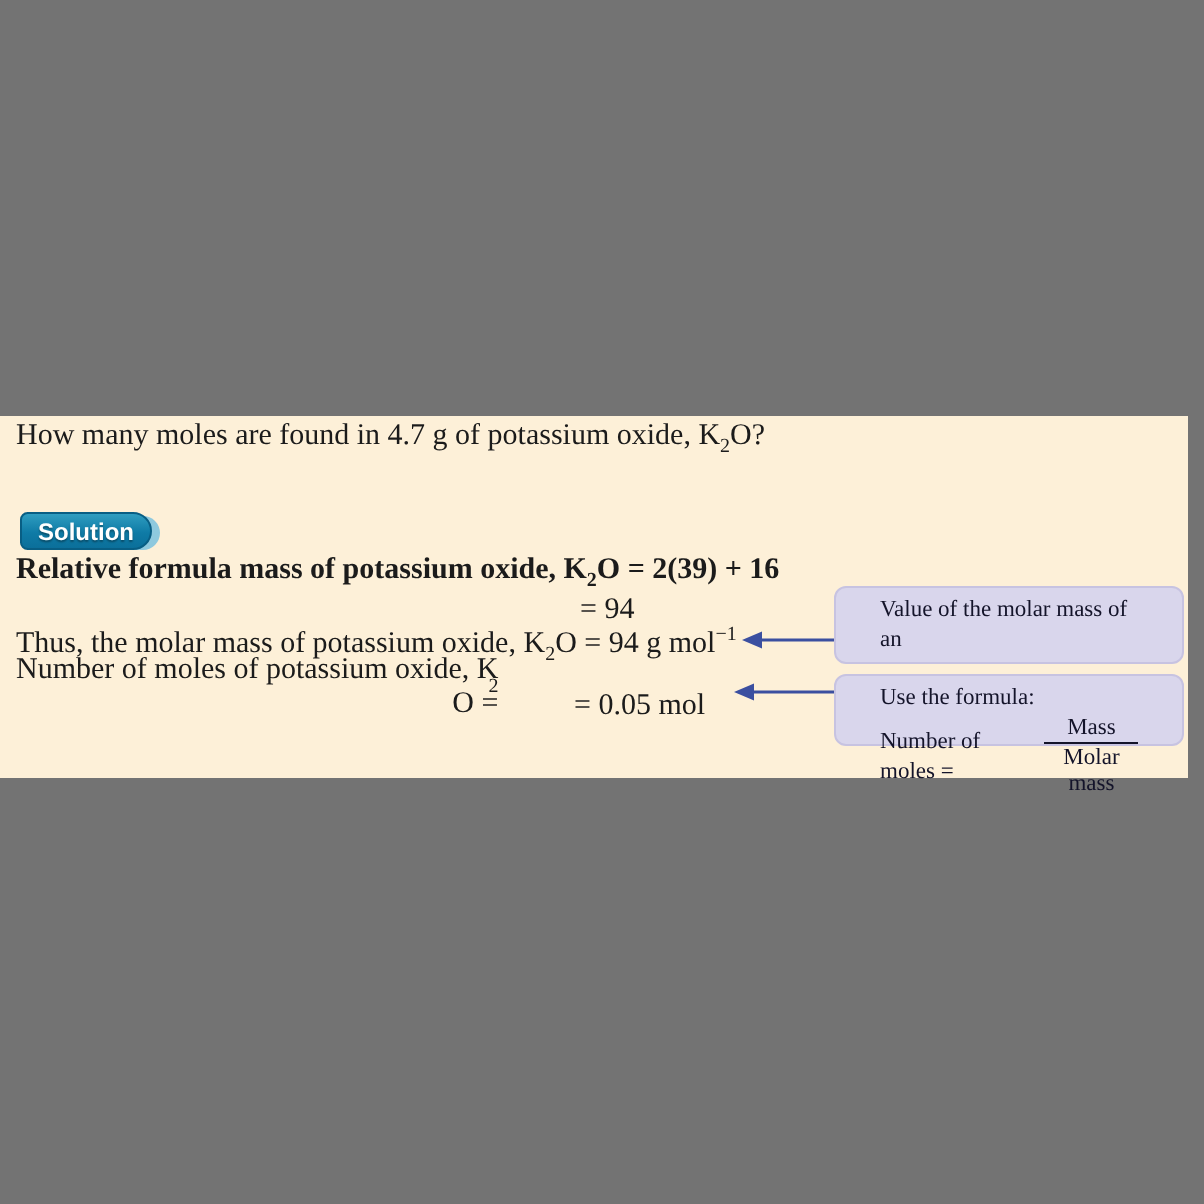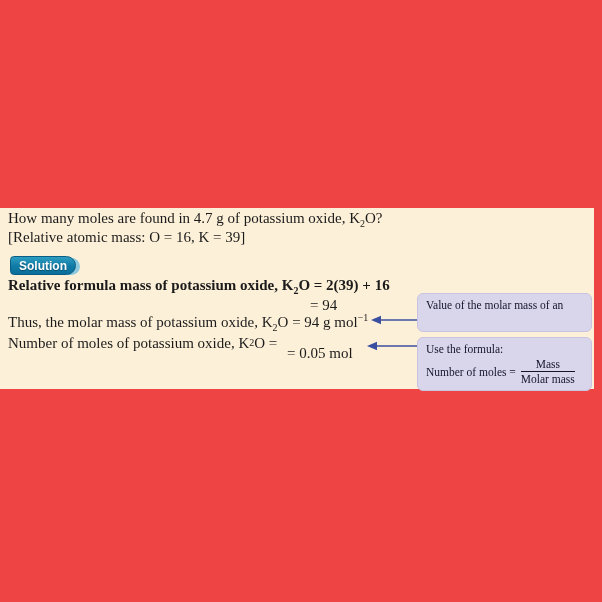--- a/index.html
+++ b/index.html
@@ -1,18 +1,18 @@
 <!DOCTYPE html>
 <html><head>
 <meta charset="utf-8">
 <style>
   * { margin:0; padding:0; box-sizing:border-box; }
   body { background:#ffffff; }
   .page {
-    position:relative; width:602px; height:602px; background:#ef4444;
+    position:relative; width:602px; height:602px; background:#737373;
     font-family:"Liberation Serif", serif; color:#1b1b1b; overflow:hidden;
   }
   .panel {
     position:absolute; left:0; top:208px; width:594px; height:181px;
     background:#fdf0d8;
   }
   .tline {
     position:absolute; font-size:15px; line-height:19px; white-space:nowrap;
   }
   .tline sub { font-size:10px; line-height:0; }
@@ -28,81 +28,80 @@
     background:linear-gradient(#2f9dc0 0%, #0f7ba6 55%, #0b6f9a 100%);
     border:1px solid #085e84; border-radius:4px 10px 10px 4px;
     color:#ffffff; font-family:"Liberation Sans", sans-serif;
     font-weight:bold; font-size:12px;
     display:flex; align-items:center; justify-content:center;
     text-shadow:0 1px 1px rgba(0,0,0,0.35);
   }
   
   .eqline {
     position:absolute; left:8px; top:327px; height:32px;
-    display:flex; align-items:center; font-size:15px; white-space:nowrap;
+    display:flex; align-items:flex-end; font-size:15px; white-space:nowrap;flex-direction:column;
   }
   .eqline sub { font-size:10px; line-height:0; }
   .frac {
     display:inline-flex; flex-direction:column; align-items:center;
     margin-left:6px; font-size:15px; line-height:16px; text-align:center;
   }
   .frac .num { padding:0 6px 1px 6px; }
   .frac .den { border-top:1.2px solid #1b1b1b; padding:1px 6px 0 6px; }
   .frac .den sup, .frac sup { font-size:10px; line-height:0; }
   
   .callout {
     position:absolute; left:417px; width:175px;
     background:#d9d6ec; border:1px solid #c7c3e1; border-radius:6px;
     font-size:11.5px; line-height:15px; color:#14142a;
-    padding:4px 8px;
+    padding:4px 22px;
   }
   .callout-formula-line { display:flex; align-items:center; margin-top:1px; }
   .mini-frac {
     display:inline-flex; flex-direction:column; align-items:center;
     margin-left:5px; font-size:11.5px; line-height:13px; text-align:center;justify-content:space-between;
   }
   .mini-frac .den { border-top:1px solid #14142a; padding-top:1px; }
   
   .arrow { position:absolute; height:12px; }
   .arrow svg { display:block; }
 </style>
 </head>
 <body>
 
 <div class="page">
 
   <div class="panel"></div>
 
   <div class="tline" style="left:8px; top:209px;"><span>How many moles are found in 4.7 g of potassium oxide, K</span><sub>2</sub><span>O?</span></div>
-  <div class="tline" style="left:8px; top:228px;">[Relative atomic mass: O = 16, K = 39]</div>
 
   <div class="badge-wrap">
     <div class="badge-back"></div>
     <div class="badge">Solution</div>
   </div>
 
   <div class="tline" style="left:8px; top:276px;font-weight:bold;"><span>Relative formula mass of potassium oxide, K</span><sub>2</sub><span>O = 2(39) + 16</span></div>
 
-  <div class="tline" style="left:290px; top:296px;margin-left:20px;">= 94</div>
+  <div class="tline" style="left:290px; top:296px;">= 94</div>
 
   <div class="tline" style="left:8px; top:313px;"><span>Thus, the molar mass of potassium oxide, K</span><sub>2</sub><span>O = 94 g mol</span><sup>−1</sup></div>
 
   <div class="eqline">
     <span>Number of moles of potassium oxide, K</span>
       <sub>2</sub>
       <span>O =</span>
   </div>
 
   <div class="tline" style="left:287px; top:344px;">= 0.05 mol</div>
 
   <div class="callout" style="top:293px; height:39px;">
     <div>Value of the molar mass of an</div>
   </div>
 
-  <div class="callout" style="top:337px; height:54px;">
+  <div class="callout" style="top:337px; height:36px;">
     <div>Use the formula:</div>
     <div class="callout-formula-line">
       <span>Number of moles =</span>
       <span class="mini-frac">
         <span class="num">Mass</span>
         <span class="den">Molar mass</span>
       </span>
     </div>
   </div>
 

